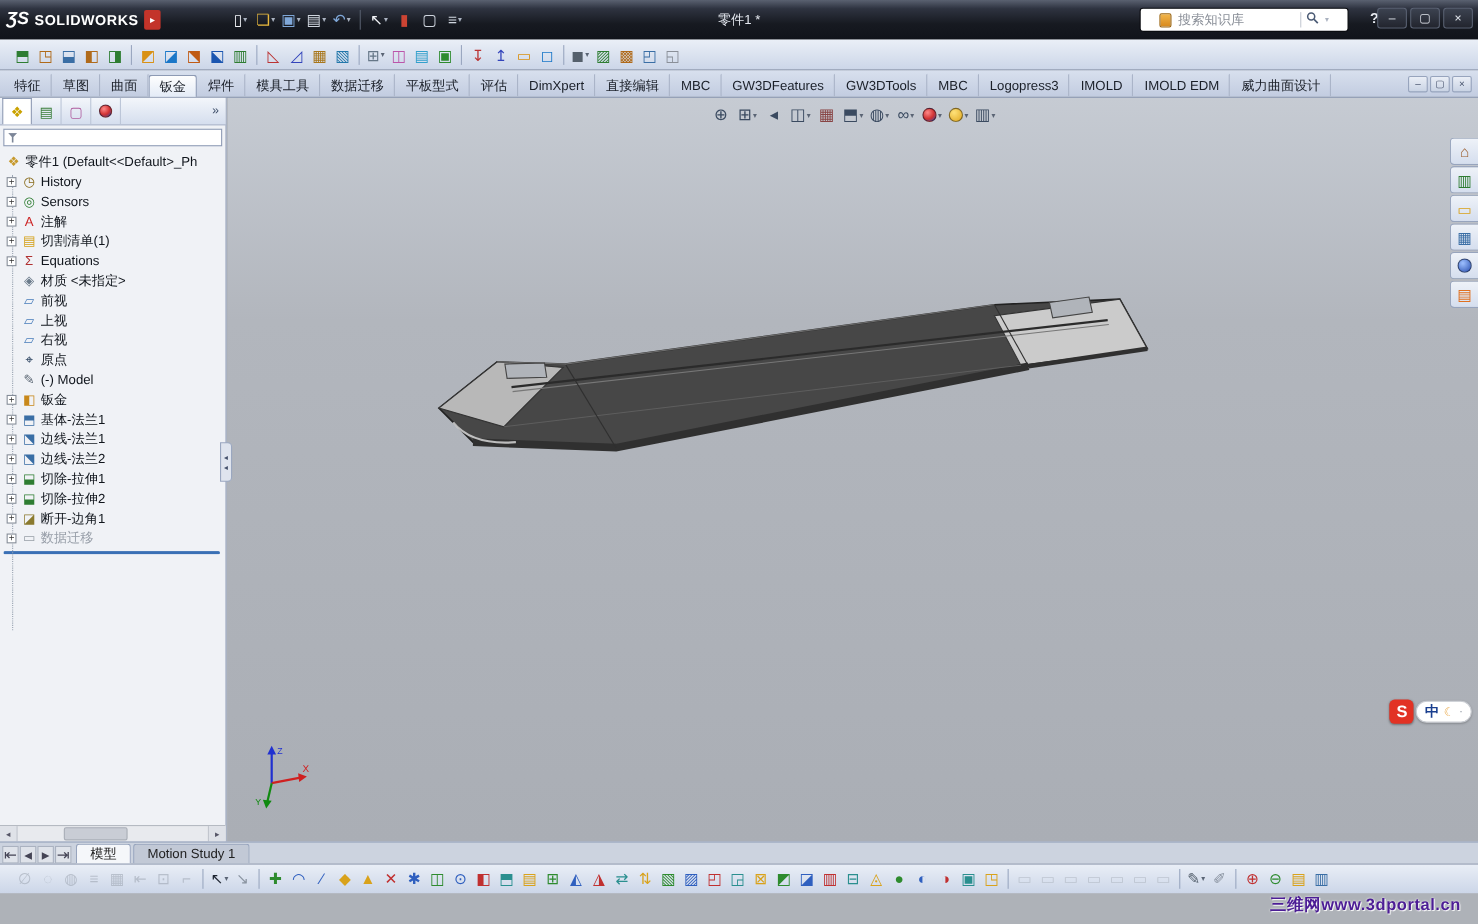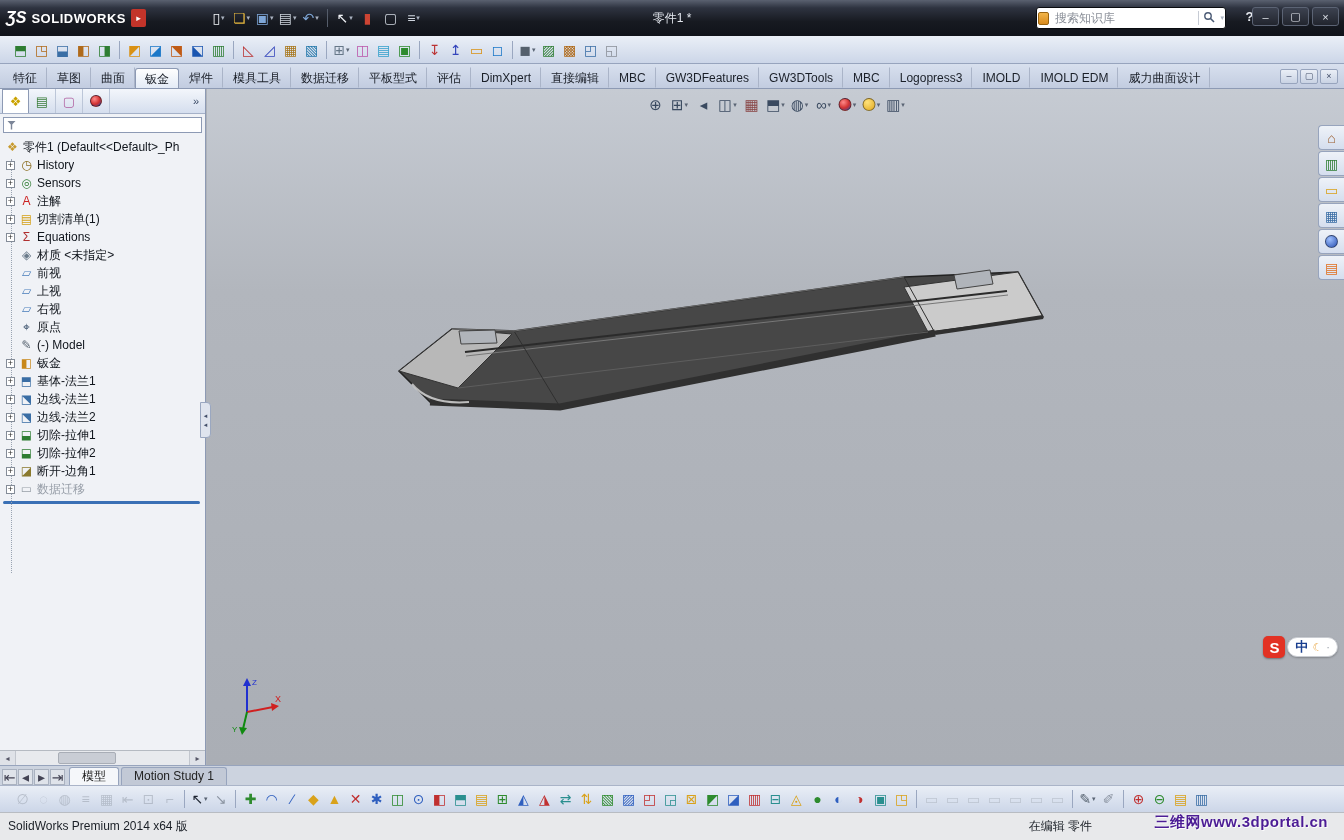--- a/index.html
+++ b/index.html
@@ -13,21 +13,21 @@
     display:flex;align-items:center;padding:0 6px;gap:34px;}
   .brand{display:flex;align-items:center;gap:5px;margin-right:28px;}
   .mark{color:#fff;font-weight:bold;font-style:italic;font-size:16px;}
   .bname{color:#fff;font-weight:bold;font-size:13px;letter-spacing:.5px;}
   .menuarrow{width:15px;height:18px;background:#c3342a;border-radius:2px;color:#fff;
     font-size:9px;display:inline-flex;align-items:center;justify-content:center;}
   .stdtb{display:flex;align-items:center;gap:2px;}
   .wtitle{position:absolute;left:50%;top:50%;transform:translate(-50%,-50%);
     color:#e3e7ee;font-size:12px;white-space:nowrap;}
   .search{position:absolute;right:118px;top:7px;width:190px;height:22px;background:#fff;
-    border:1px solid #0a0c10;border-radius:3px;display:flex;align-items:center;padding:0 1px;gap:4px;}
+    border:1px solid #0a0c10;border-radius:3px;display:flex;align-items:center;padding:0 17px;gap:4px;}
   .kbicon{width:11px;height:13px;background:linear-gradient(#f2b54a,#d88a1d);border:1px solid #9a6410;border-radius:2px;}
   .sinput{flex:1;border:none;outline:none;font-size:12px;color:#333;min-width:0;background:transparent;
     font-family:"Liberation Sans","DejaVu Sans",sans-serif;}
   .sinput::placeholder{color:#8a8f98;}
   .sdiv{width:1px;height:14px;background:#c6cbd4;}
   .help{position:absolute;right:84px;top:9px;color:#e8ebf1;font-weight:bold;font-size:13px;display:flex;gap:2px;align-items:center;}
   .winctl{position:absolute;right:5px;top:7px;display:flex;gap:3px;}
   .winbtn{width:27px;height:19px;background:linear-gradient(#3c4250,#22252e);border:1px solid #5b6374;
     border-radius:3px;color:#dfe3ea;font-size:11px;display:inline-flex;align-items:center;justify-content:center;}
 
@@ -756,21 +756,16 @@
         <span class="tg" style="color: rgb(46, 139, 46);">⊖</span>
       </span>
       <span class="tbtn">
         <span class="tg" style="color: rgb(217, 162, 27);">▤</span>
       </span>
       <span class="tbtn">
         <span class="tg" style="color: rgb(58, 110, 165);">▥</span>
       </span>
     </div>
 
-  <div class="statusbar">
-    <span class="sleft">SolidWorks Premium 2014 x64 版</span>
-    <span class="sspace"></span>
-    <span class="sright">在编辑 零件</span>
-  </div>
 
   <div class="watermark">三维网www.3dportal.cn</div>
 
 </div>
 
 </body></html>

